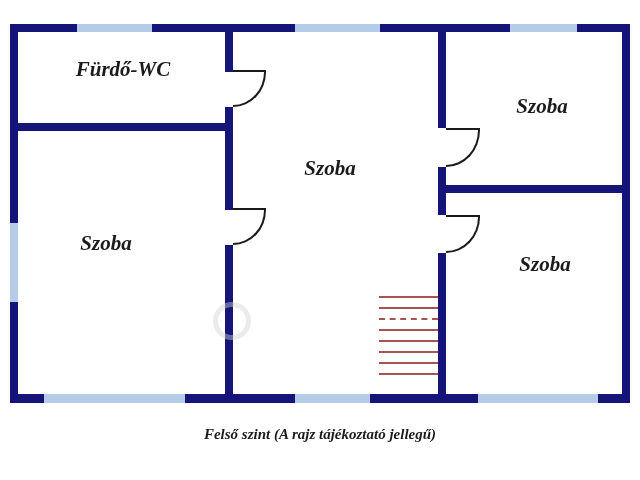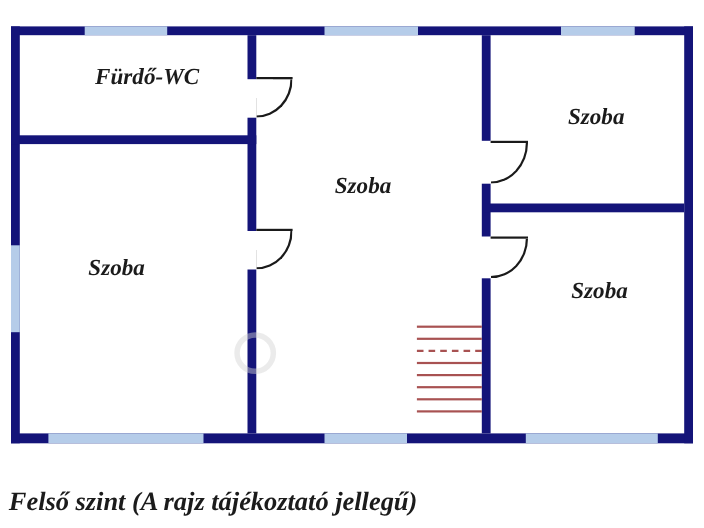--- a/index.html
+++ b/index.html
@@ -24,23 +24,24 @@
     border-right:2px solid var(--door);
     border-bottom:2px solid var(--door);
     border-bottom-right-radius:100% 100%;
   }
   .room-label{
     position:absolute;color:var(--text);
     font-weight:bold;font-style:italic;font-size:21px;
     text-align:center;white-space:nowrap;
   }
   .caption{
-    position:absolute;left:8px;top:444px;width:624px;
-    color:var(--text);font-weight:bold;font-style:italic;font-size:24px;
+    position:absolute;left:8px;top:426px;width:624px;
+    color:var(--text);font-weight:bold;font-style:italic;font-size:15px;
     white-space:nowrap;
+    text-align:center;
   }
   #stairs{position:absolute;left:379px;top:293px;width:59px;height:85px;}
   .stair-step{position:absolute;left:0;width:100%;height:0;border-top:2px solid var(--stair);}
   .stair-step.dashed{border-top-style:dashed;}
   .watermark-ring{
     position:absolute;left:213px;top:302px;width:28px;height:28px;
     border:5px solid rgba(210,210,210,0.45);border-radius:50%;
   }
 </style>
 </head>
@@ -91,21 +92,21 @@
       <div class="stair-step dashed" style="top: 25px;"></div>
       <div class="stair-step" style="top: 36px;"></div>
       <div class="stair-step" style="top: 47px;"></div>
       <div class="stair-step" style="top: 58px;"></div>
       <div class="stair-step" style="top: 69px;"></div>
       <div class="stair-step" style="top: 80px;"></div>
     </div>
 
   <div class="watermark-ring"></div>
 
-  <div class="room-label" style="left:31px;top:57px;width:150px;text-align:right;">Fürdő-WC</div>
+  <div class="room-label" style="left:48px;top:57px;width:150px;">Fürdő-WC</div>
   <div class="room-label" style="left:280px;top:156px;width:100px;">Szoba</div>
   <div class="room-label" style="left:492px;top:94px;width:100px;">Szoba</div>
   <div class="room-label" style="left:56px;top:231px;width:100px;">Szoba</div>
   <div class="room-label" style="left:495px;top:252px;width:100px;">Szoba</div>
 
   <div class="caption">Felső szint (A rajz tájékoztató jellegű)</div>
 
 </div>
 
 </body></html>

